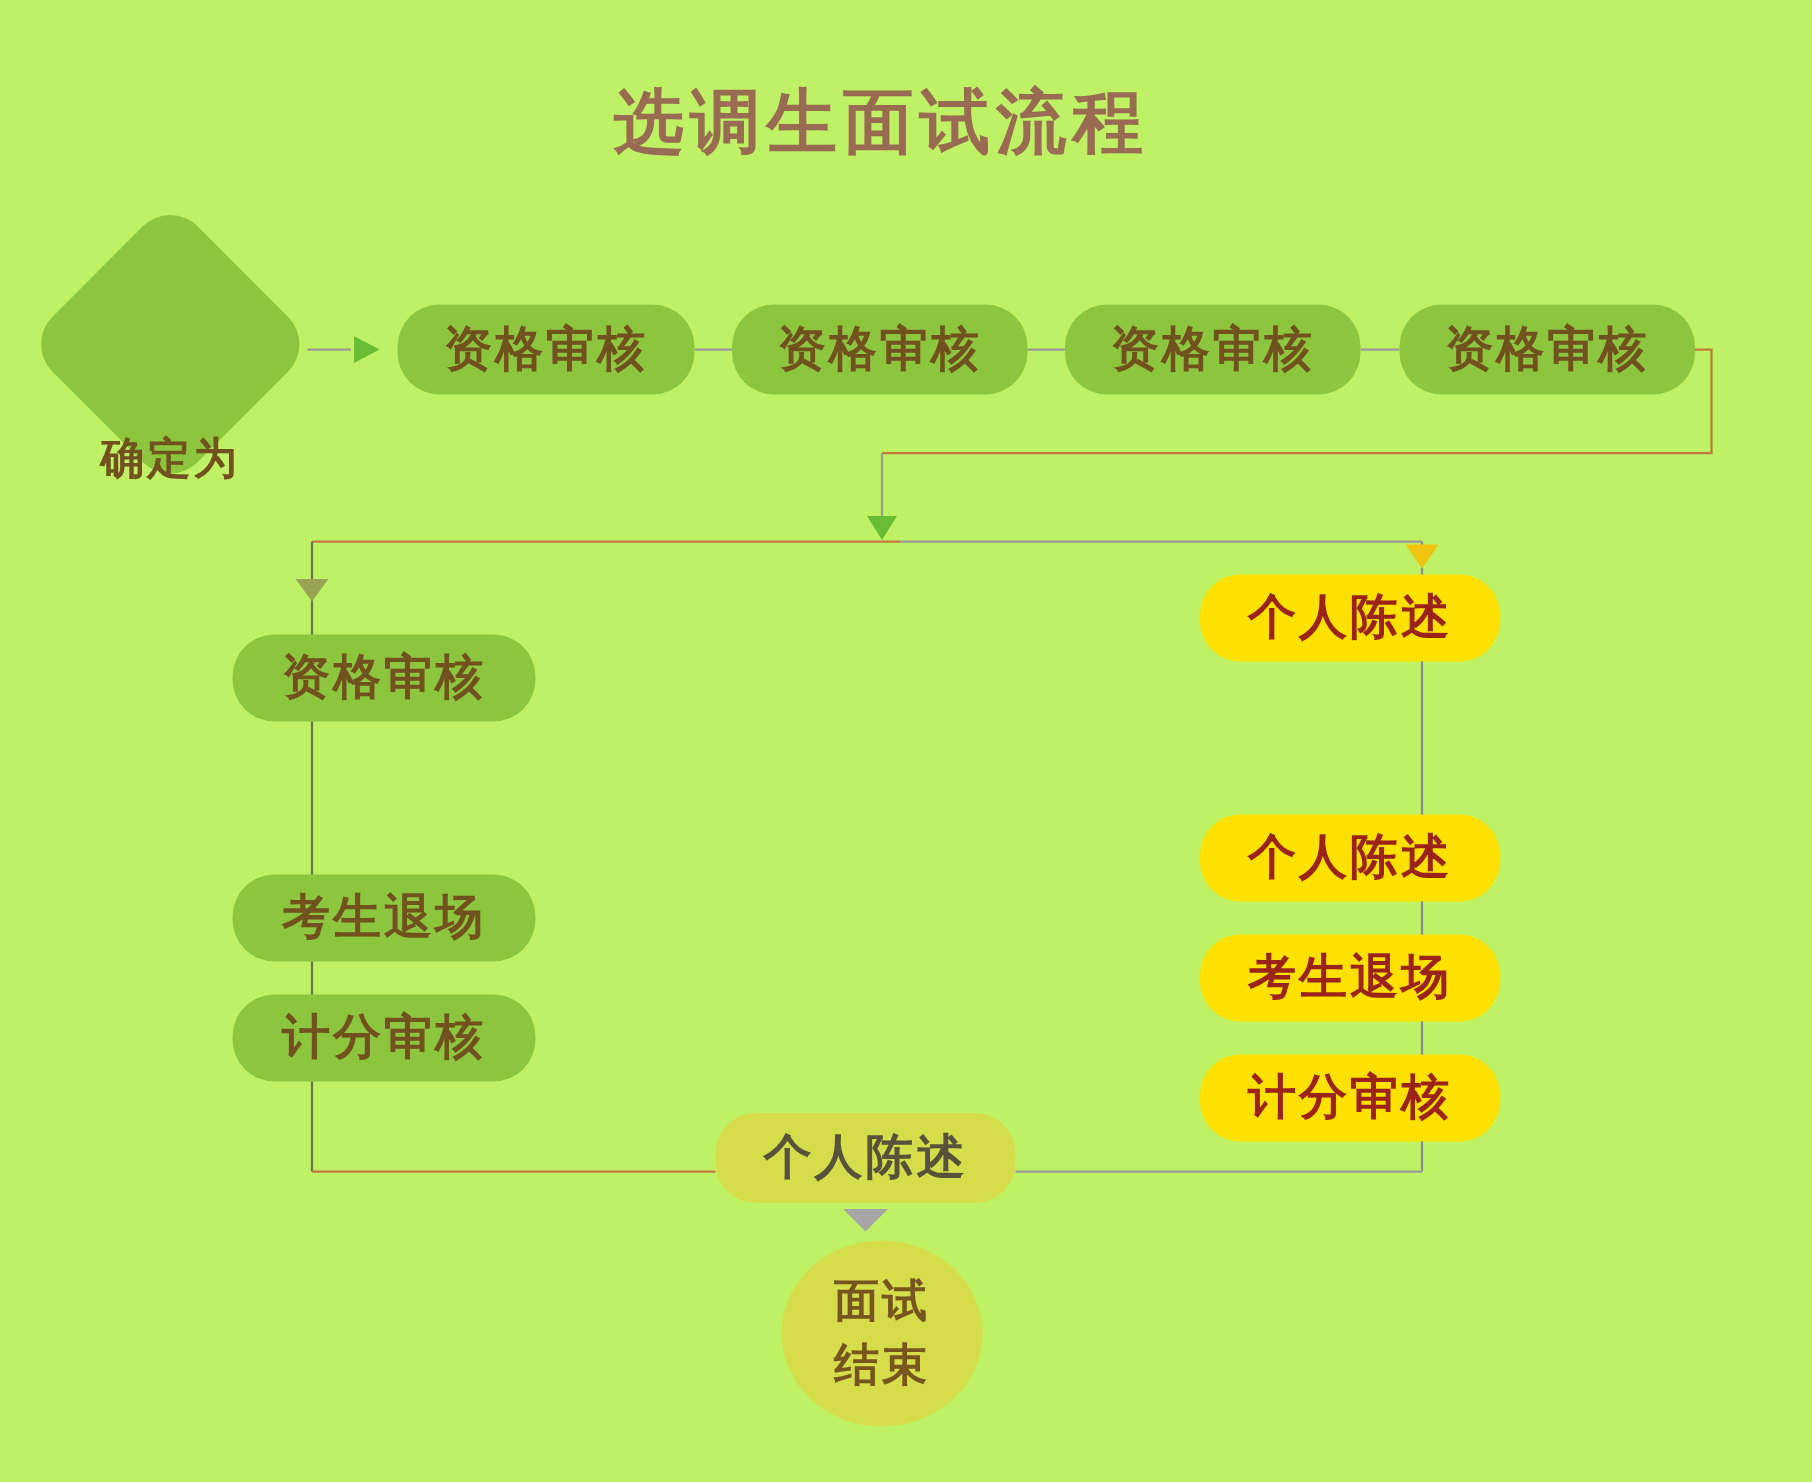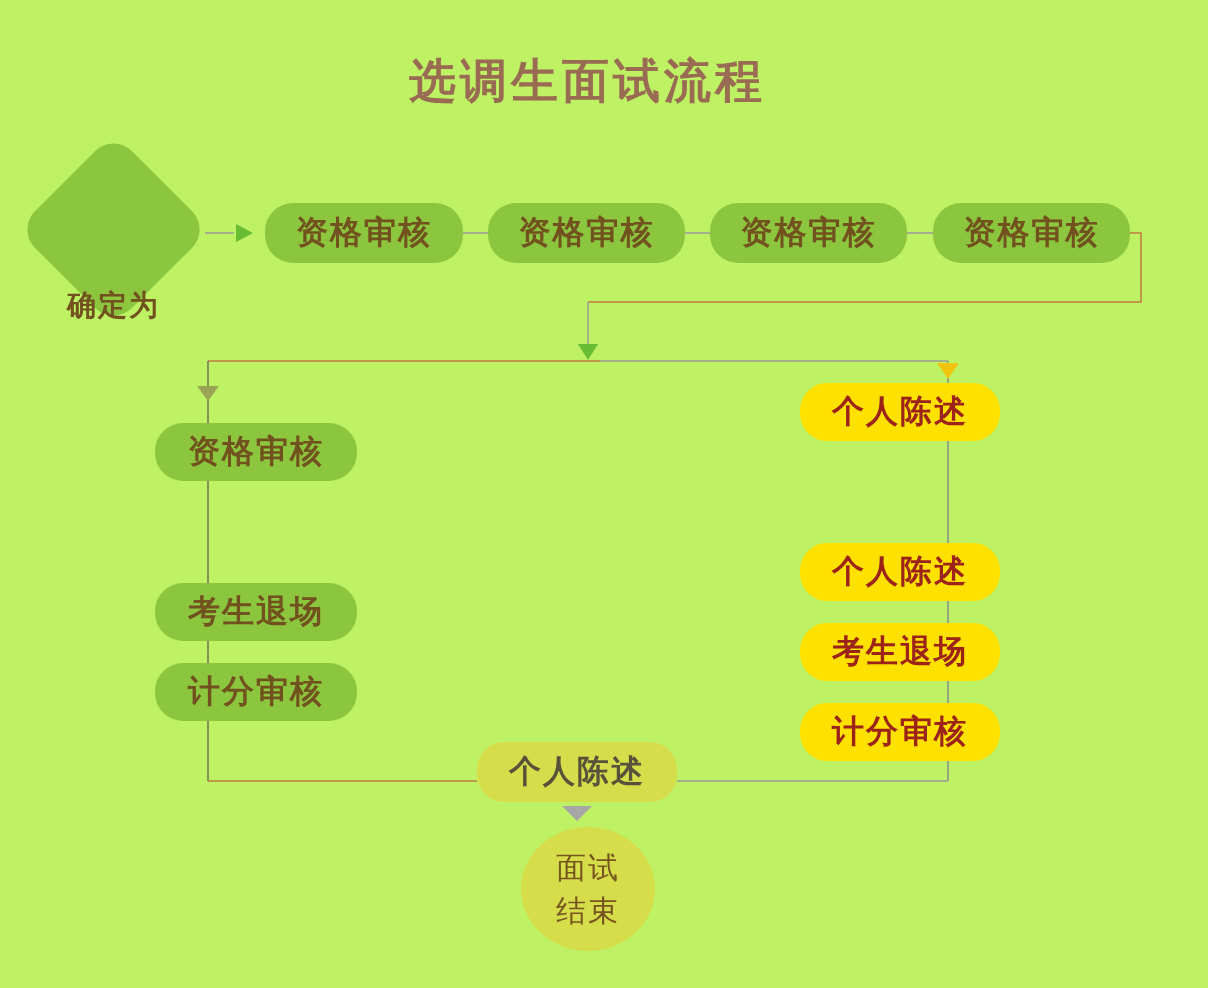--- a/index.html
+++ b/index.html
@@ -90,21 +90,21 @@
     width:134px;height:124px;
     background:#d6dd4a;
     border-radius:50%;
     z-index:2;
     display:flex;
     flex-direction:column;
     align-items:center;
     justify-content:center;
     font-size:30px;
     line-height:43px;
-    font-weight:400;
+    font-weight:700;
     letter-spacing:2px;
     color:#77551e;
   }
 </style>
 </head>
 <body>
 
 <div class="canvas">
 
   <div class="title">选调生面试流程</div>

